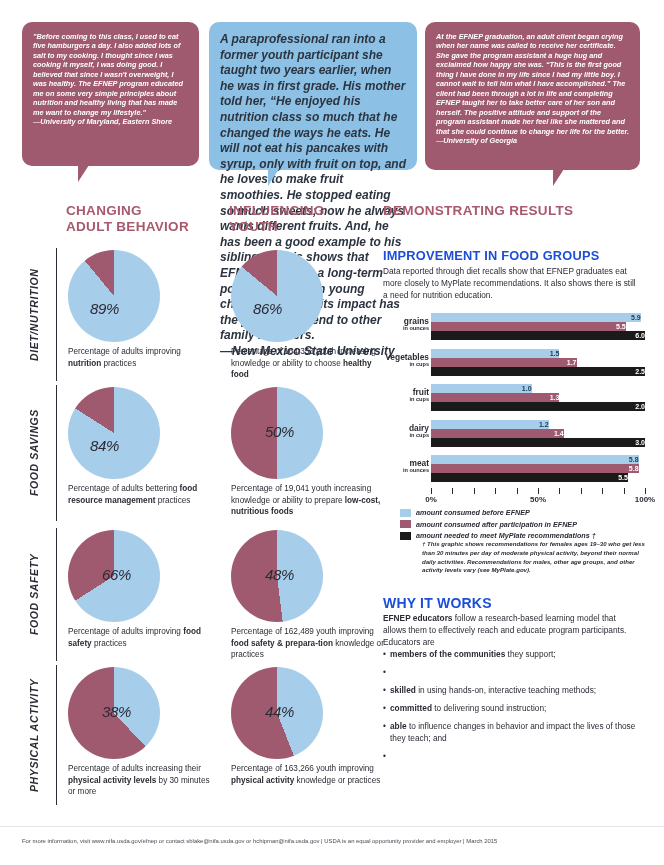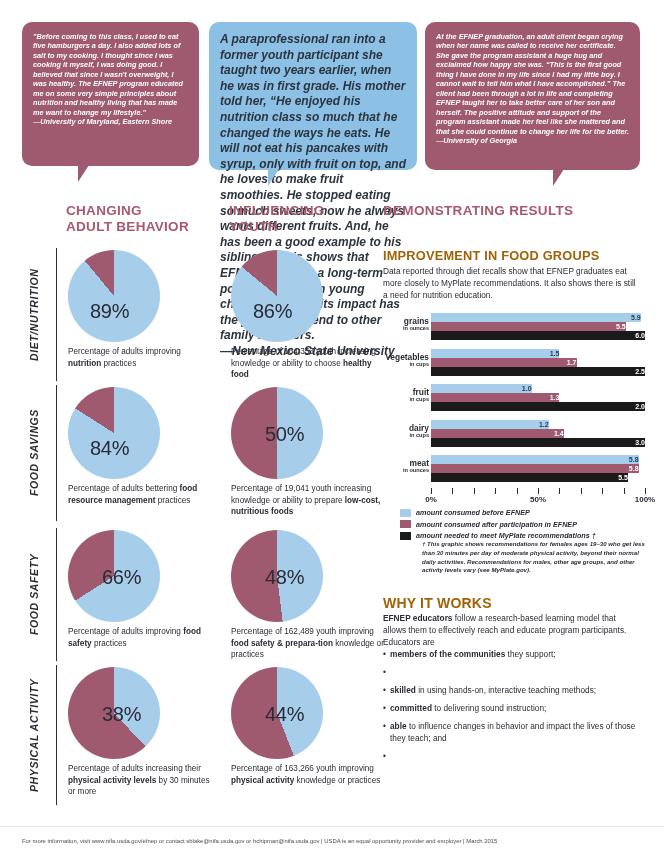--- a/index.html
+++ b/index.html
@@ -45,31 +45,32 @@
   .rail{
     position:absolute;writing-mode:vertical-rl;transform:rotate(180deg);
     font-style:italic;font-weight:bold;font-size:10.5px;letter-spacing:.6px;
     color:#2b2b35;text-align:center;
   }
   .railline{position:absolute;width:1px;background:#2b2b35;left:56px;}
 
   
   .pie{position:absolute;border-radius:50%;}
   .pielabel{
-    position:absolute;font-size:20px;color:#2b2b35;font-weight:normal;
+    position:absolute;font-size:15px;color:#2b2b35;font-weight:normal;
     letter-spacing:-.3px;
+    font-style:italic;
   }
   .piecap{
     position:absolute;font-size:8.2px;line-height:1.42;color:#2b2b35;width:150px;
   }
   .piecap b{font-weight:bold;}
 
   
   .sub-h{
-    position:absolute;color:#a16207;font-weight:bold;font-size:12.8px;letter-spacing:.2px;
+    position:absolute;color:#1d4ed8;font-weight:bold;font-size:12.8px;letter-spacing:.2px;
   }
   .body-p{position:absolute;font-size:8.3px;line-height:1.44;color:#2b2b35;}
 
   
   .chart{position:absolute;left:383px;top:313px;width:262px;height:180px;}
   .grp{position:absolute;left:0;width:262px;}
   .catlab{
     position:absolute;right:0;text-align:right;width:46px;
     font-weight:bold;font-size:8.4px;color:#2b2b35;line-height:1.0;
   }

